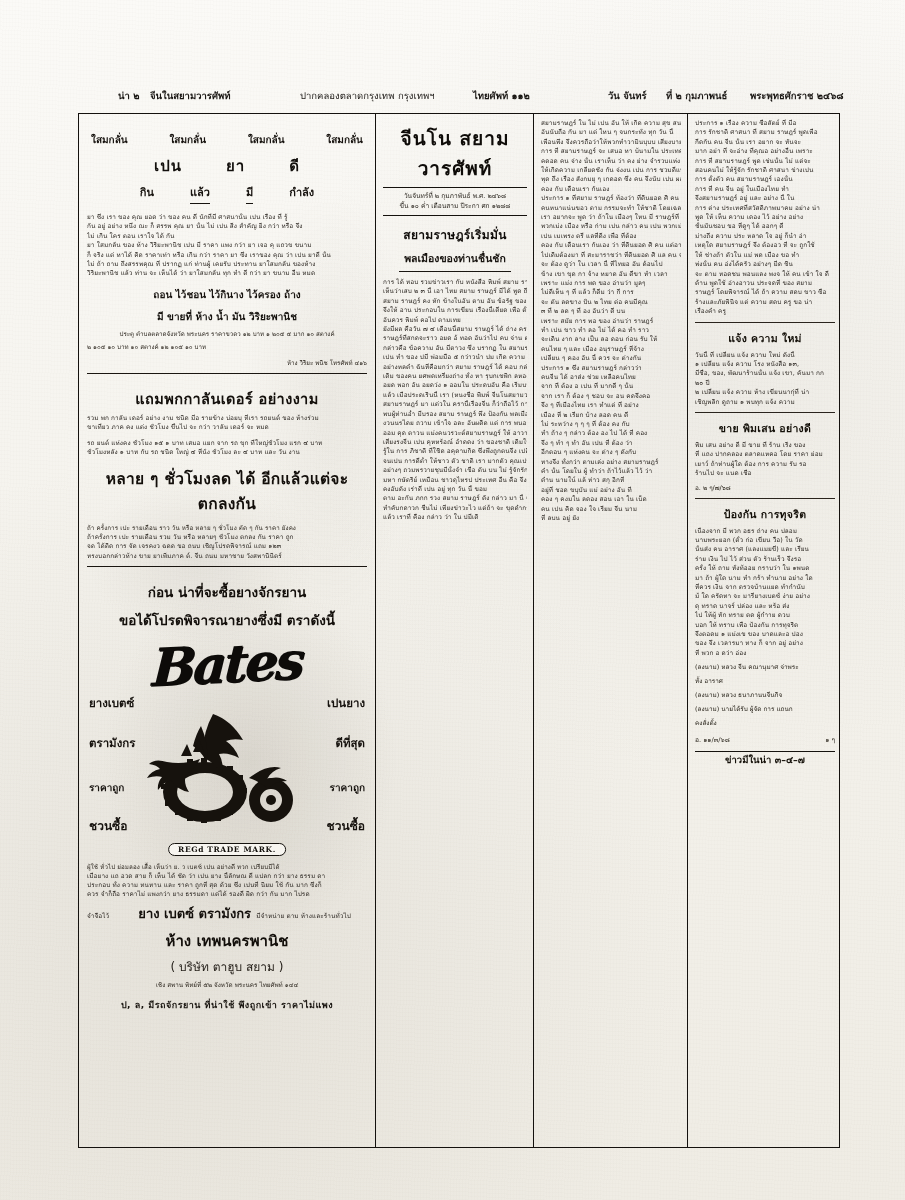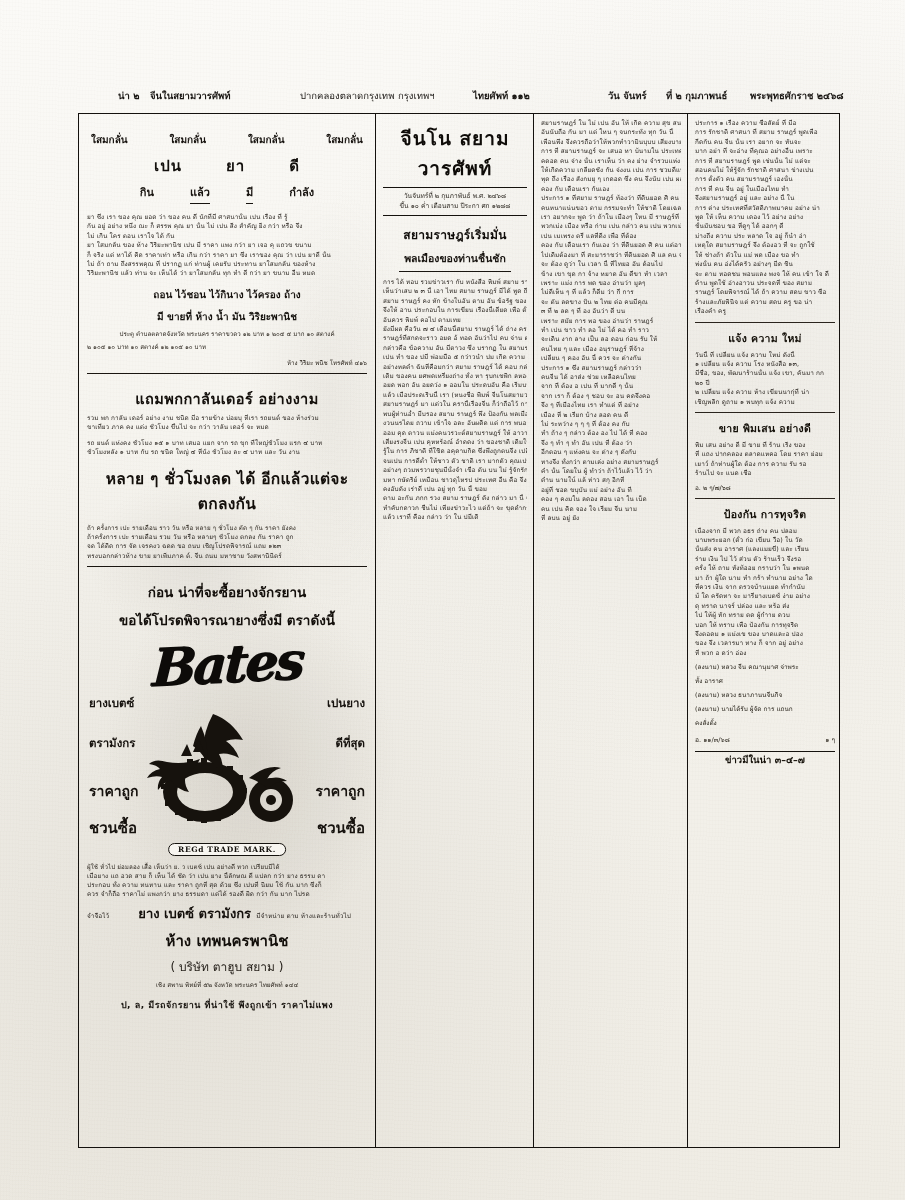--- a/index.html
+++ b/index.html
@@ -89,21 +89,21 @@
   .bates-logo{
     text-align:center;font-size:52px;font-weight:bold;font-style:italic;
     font-family:"DejaVu Serif","Liberation Serif",serif;
     color:#0d0b09;margin-top:2px;letter-spacing:-3px;
     transform:skewX(-6deg) rotate(-3deg);
     text-shadow:1px 1px 0 #0d0b09;
   }
   .bates-mid{position:relative;height:170px;margin-top:-6px;}
   .side-l{position:absolute;left:2px;text-align:left;font-size:11.5px;font-weight:bold;color:#16120e;}
   .side-r{position:absolute;right:2px;text-align:right;font-size:11.5px;font-weight:bold;color:#16120e;}
-  .l1{top:6px;} .l2{top:46px;} .l3{top:92px;font-size:14px;} .l4{top:128px;font-size:15px;}
+  .l1{top:6px;} .l2{top:46px;} .l3{top:92px;font-size:10px;} .l4{top:128px;font-size:12px;}
   .trademark{
     position:absolute;left:50%;transform:translateX(-50%);bottom:2px;
     border:1.4px solid #15120e;border-radius:9px;padding:1px 9px;
     font-size:7.5px;font-weight:bold;letter-spacing:.6px;
     font-family:"DejaVu Serif","Liberation Serif",serif;color:#15120e;
     background:#f7f5f0;
   }
   .dragon{position:absolute;left:50%;transform:translateX(-50%);top:8px;}
   .bates-foot{font-size:6.2px;color:#2b251d;margin-top:4px;}
   .bates-shop{text-align:center;font-size:15px;font-weight:bold;color:#120e0a;margin-top:5px;}

